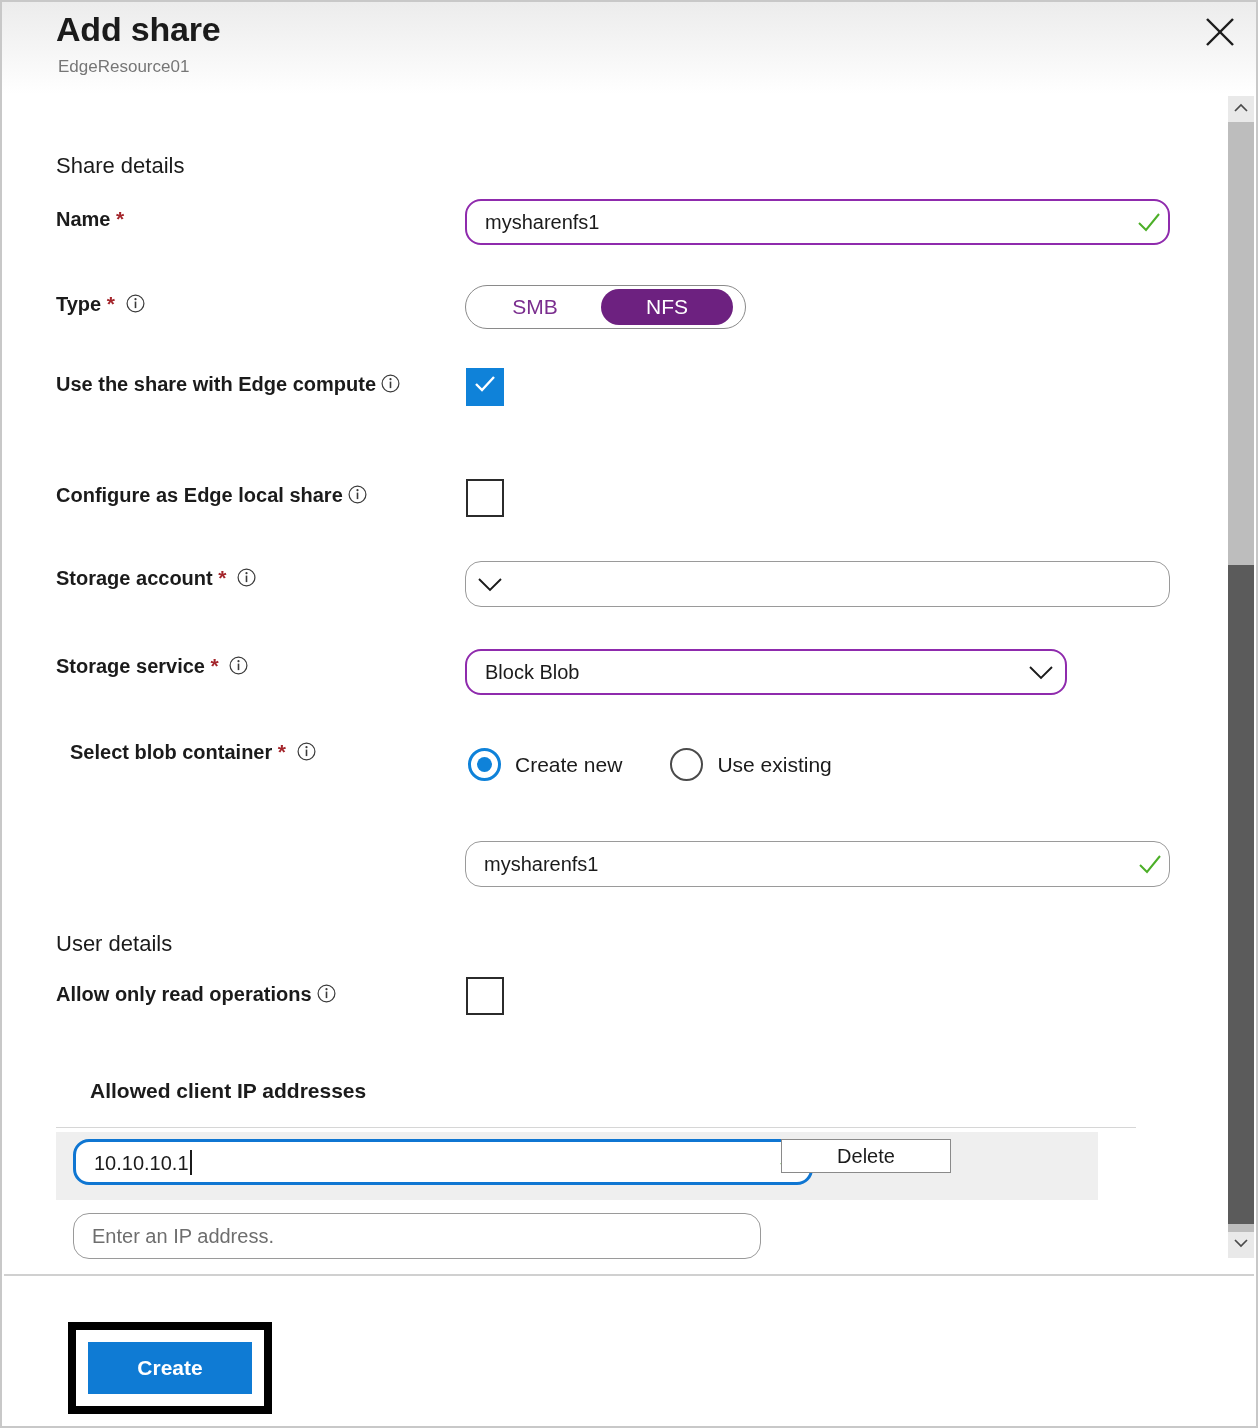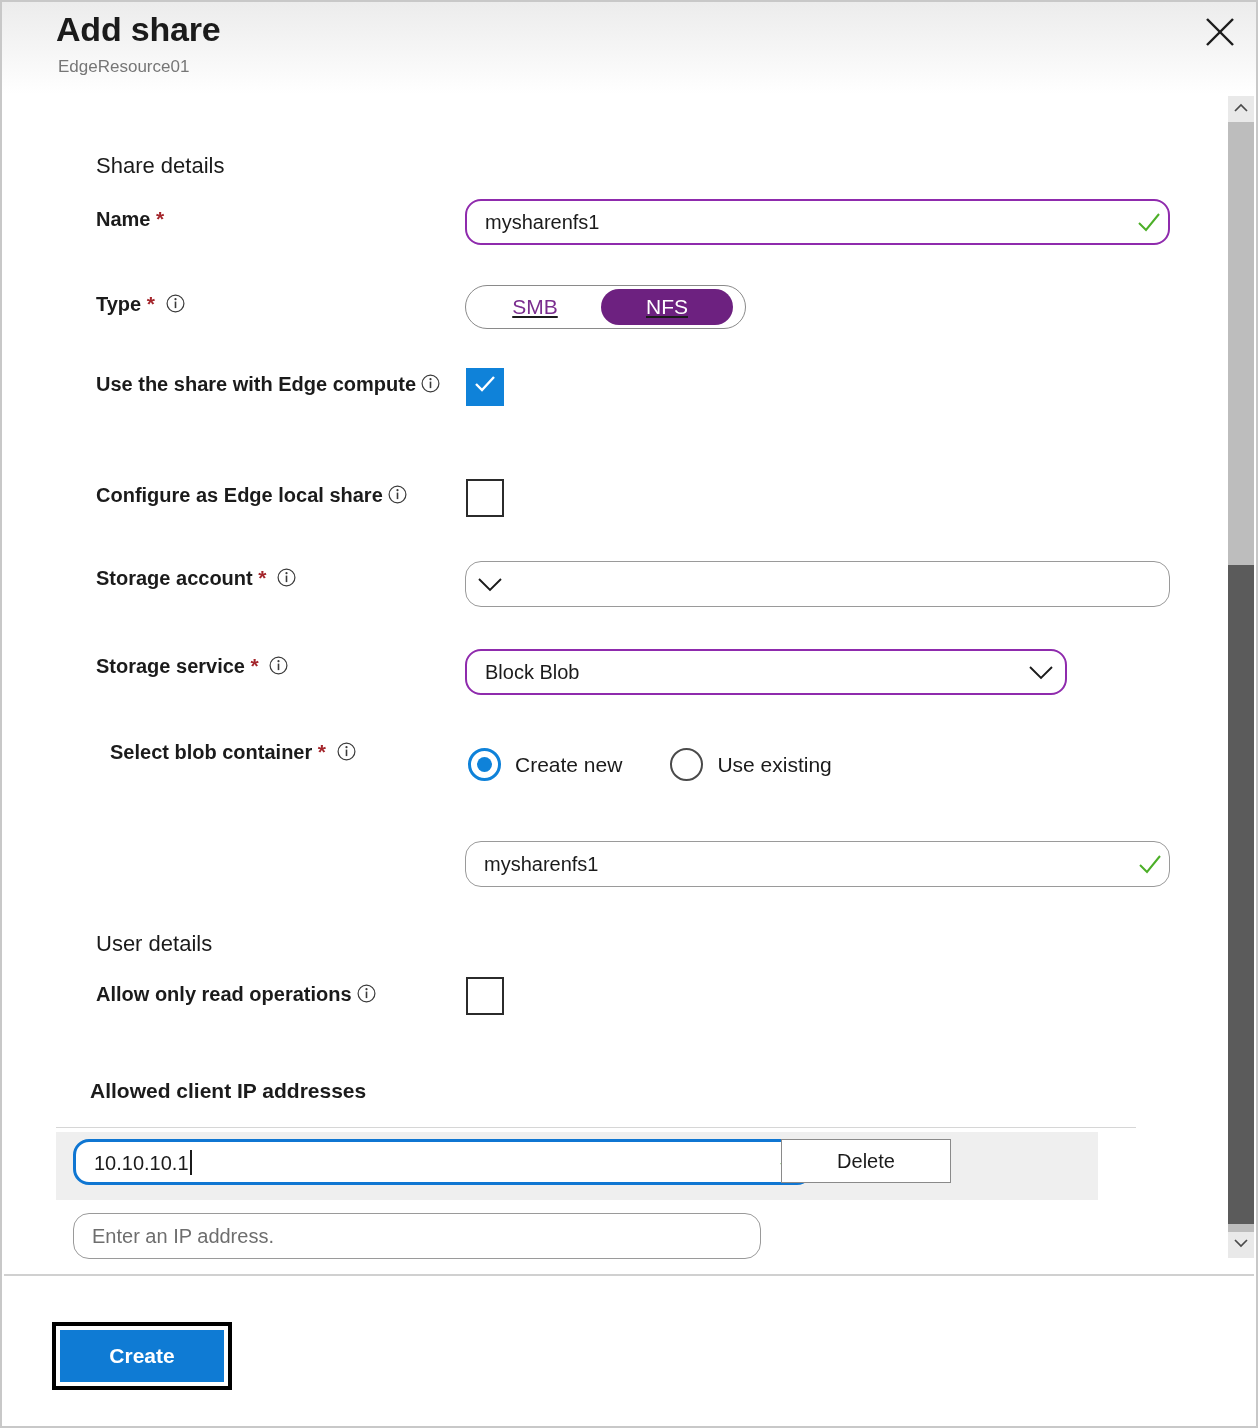--- a/index.html
+++ b/index.html
@@ -102,21 +102,21 @@
   }
 
   
   .content {
     position: absolute;
     left: 0;
     top: 94px;
     width: 1218px;
     height: 1178px;
   }
-  .row { position: absolute; margin-left: 40px; }
+  .row { position: absolute; }
   .lbl {
     font-size: 20px;
     font-weight: bold;
     color: #1b1b1b;
     line-height: 1.28;
   }
   .section-head {
     font-size: 22px;
     font-weight: normal;
     color: #1b1b1b;
@@ -183,21 +183,20 @@
     position: absolute;
     box-sizing: border-box;
     height: 44px;
     border: 1px solid #8a8a8a;
     border-radius: 22px;
     background: #ffffff;
     display: flex;
     align-items: center;
     padding: 3px;
     cursor: pointer;
-    text-decoration: underline;
   }
   .toggle .opt {
     height: 36px;
     line-height: 36px;
     border-radius: 18px;
     text-align: center;
     font-size: 21px;
     cursor: pointer;
   }
   .toggle .opt.off { color: #7a2d8e; width: 132px; }
@@ -251,21 +250,21 @@
     font-weight: bold;
     color: #1b1b1b;
   }
   .ip-row-bg {
     position: absolute;
     background: #efefef;
   }
   .btn-delete {
     position: absolute;
     box-sizing: border-box;
-    height: 44px;
+    height: 34px;
     border: 1px solid #8a8a8a;
     background: #ffffff;
     font-size: 20px;
     color: #1b1b1b;
     font-family: inherit;
     cursor: pointer;
   }
   .divider {
     position: absolute;
     height: 1px;
@@ -275,24 +274,24 @@
   
   .footer-sep {
     position: absolute;
     left: 2px; right: 2px;
     top: 1272px;
     height: 2px;
     background: #d0d0d0;
   }
   .create-wrap {
     position: absolute;
-    left: 50px;
+    left: 66px;
     top: 1320px;
-    padding: 4px;
-    border: 4px solid #000000;
+    padding: 12px;
+    border: 8px solid #000000;
     box-sizing: border-box;
   }
   .btn-create {
     display: block;
     width: 164px;
     height: 52px;
     background: #0f7bd4;
     border: none;
     color: #ffffff;
     font-size: 21px;

